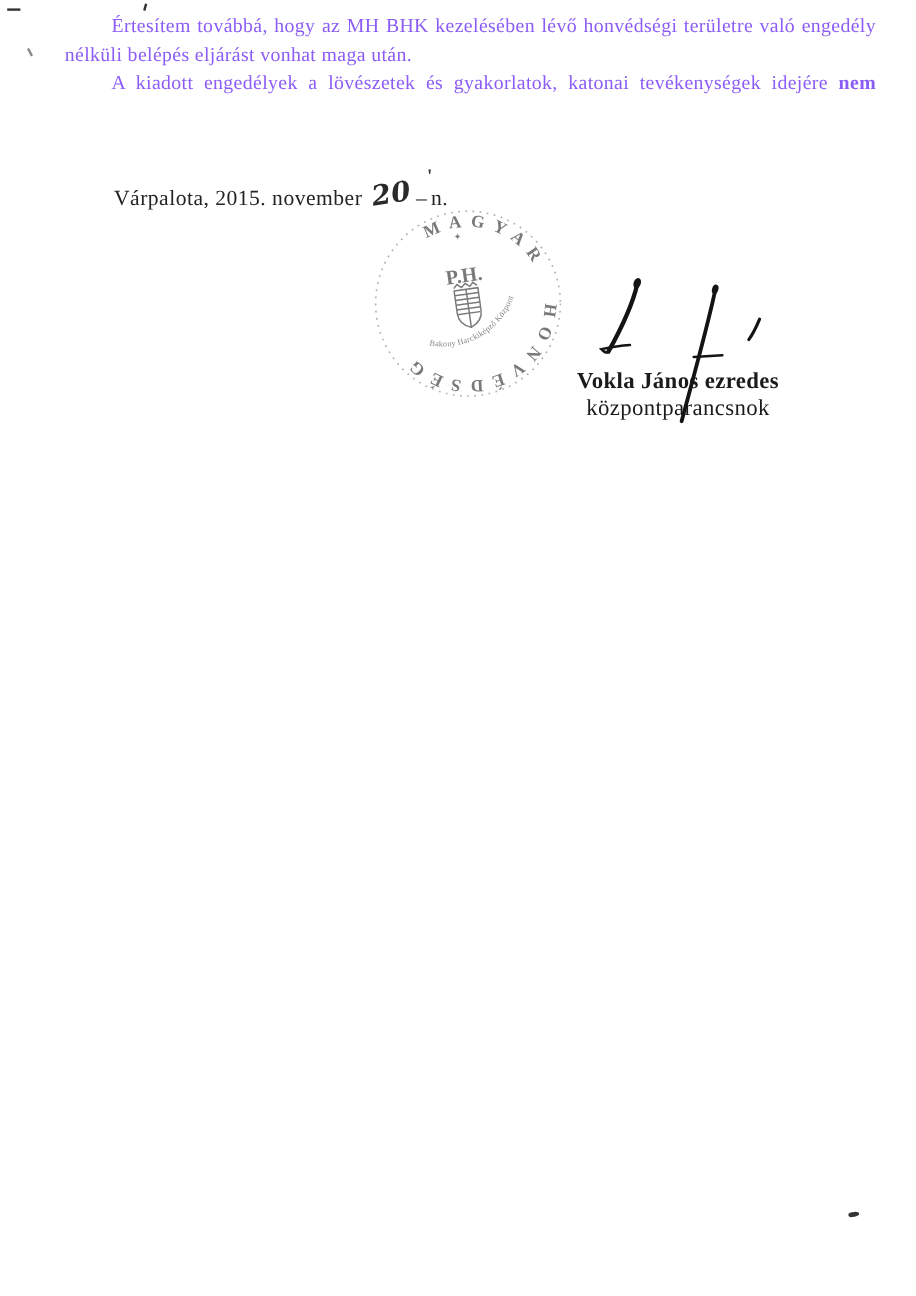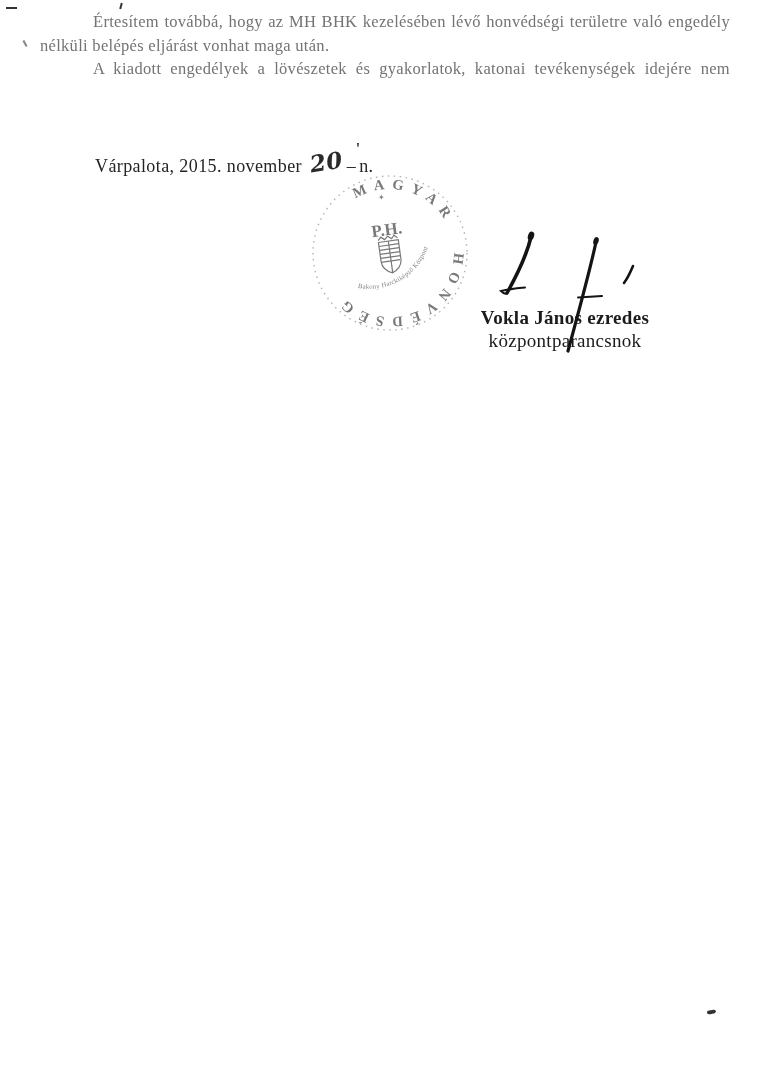--- a/index.html
+++ b/index.html
@@ -9,27 +9,27 @@
     position:relative;
     overflow:hidden;
     font-family:"Liberation Serif", serif;
     color:#1c1c1c;
   }
   .page{position:absolute;inset:0;}
   
   .textblock{
     position:absolute;left:40px;top:10px;width:690px;
     font-size:16.5px;line-height:23.5px;
-    color:#737373;
+    color:#8b5cf6;
     letter-spacing:0.3px;
   }
   .jline{text-align:justify;text-align-last:justify;}
-  .lline{text-align:left;}
+  .lline{text-align:left;margin-left:14px;}
   .indent{text-indent:53px;}
-  .b{font-weight:normal;}
+  .b{font-weight:bold;}
   
   .dateline{
     position:absolute;left:95px;top:150px;
     font-size:18px;color:#242424;letter-spacing:0.4px;
     white-space:nowrap;
   }
   .hand{
     display:inline-block;
     font-family:"DejaVu Serif", serif;
     font-style:italic;font-weight:bold;

